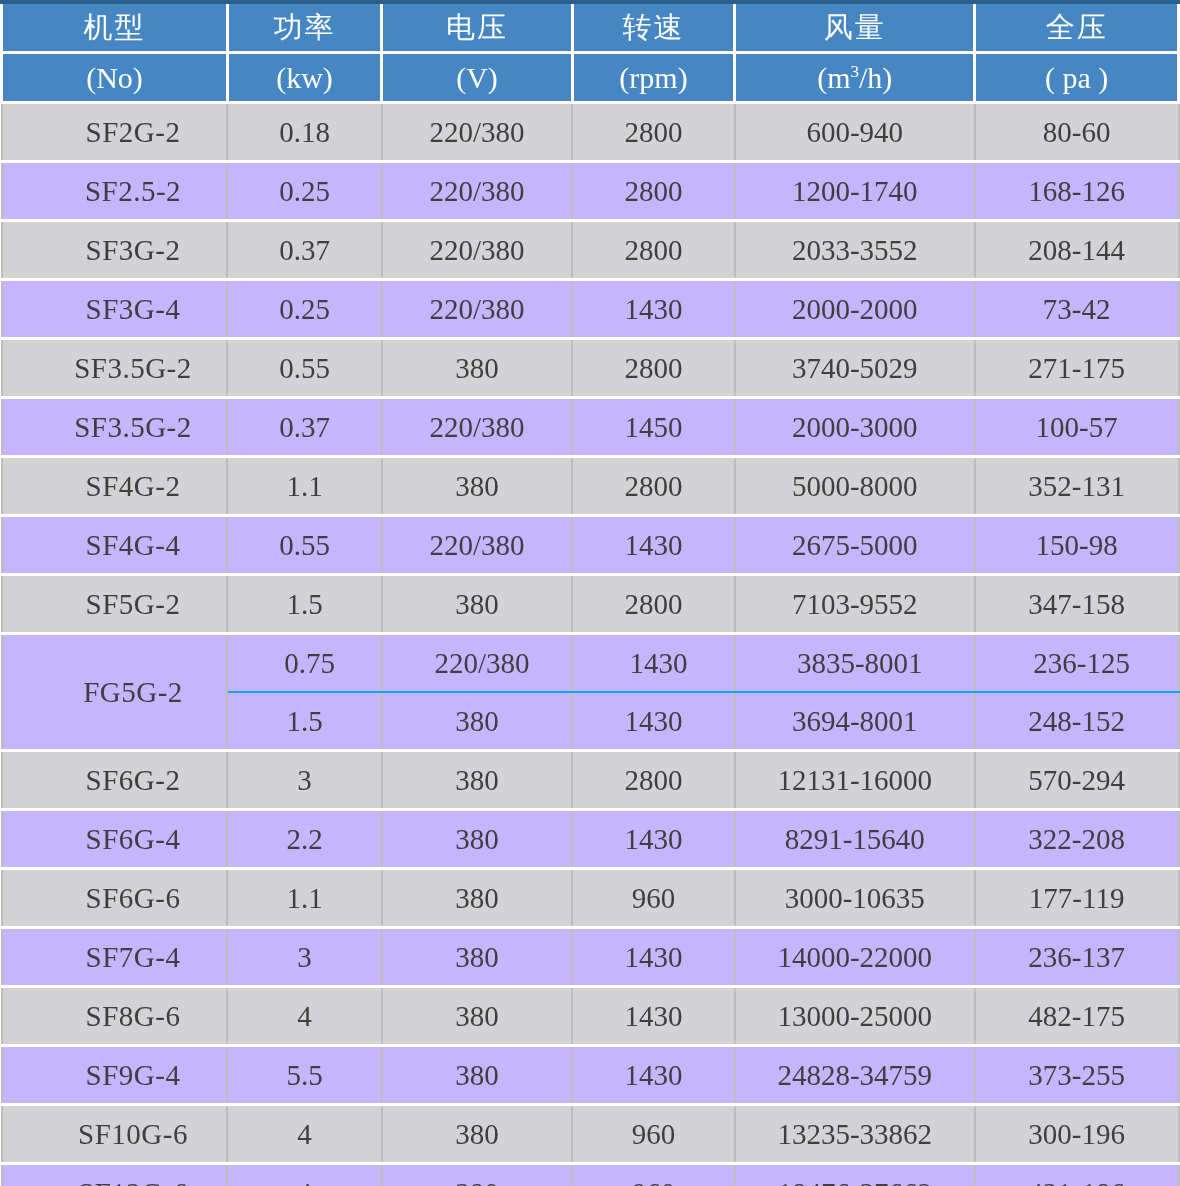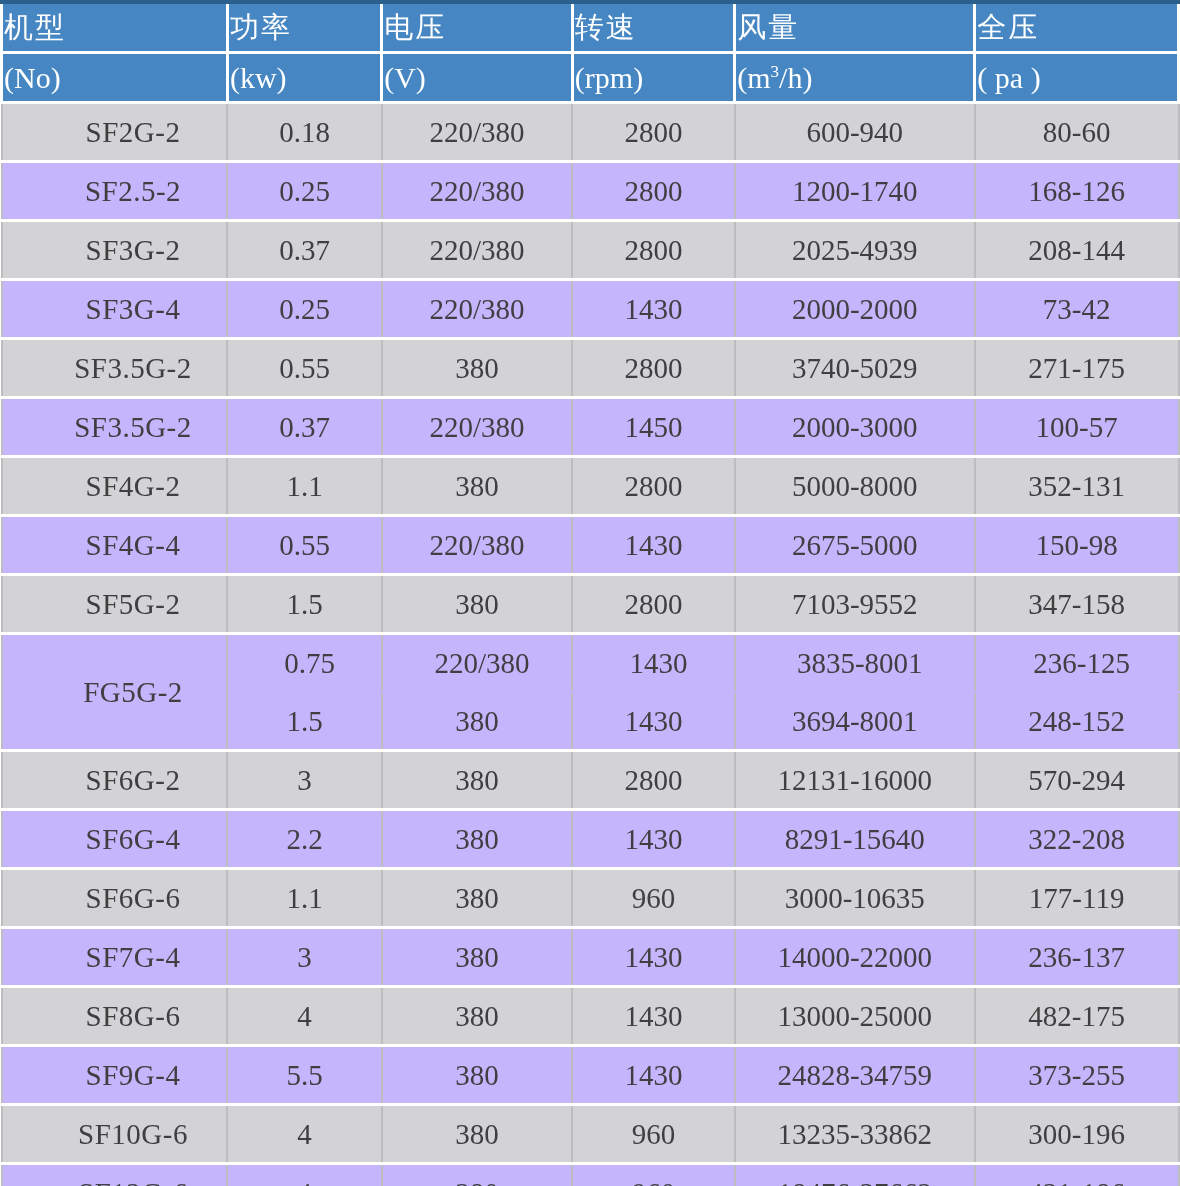--- a/index.html
+++ b/index.html
@@ -22,21 +22,21 @@
   col.c-model    { width: 19.2%; }
   col.c-power    { width: 13.1%; }
   col.c-voltage  { width: 16.2%; }
   col.c-speed    { width: 13.8%; }
   col.c-airflow  { width: 20.4%; }
   col.c-pressure { width: 17.3%; }
 
   thead td {
     background: #4687c3;
     color: #ffffff;
-    text-align: left;
+    text-align: center;
     vertical-align: middle;
     height: 45px;
     border: 3px solid #ffffff;
     font-size: 30px;
     line-height: 1;
     margin-top: 38px;
   }
   thead tr.title-row td {
     font-family: "DejaVu Sans", "Liberation Sans", sans-serif;
     font-size: 29px;
@@ -58,21 +58,21 @@
     height: 54px;
     font-size: 29px;
     border-left: 2px solid #bdbdc0;
     border-right: 2px solid #bdbdc0;
     border-bottom: 3px solid #ffffff;
     overflow: hidden;
     white-space: nowrap;
   }
   tbody tr.shade-gray td  { background: #d3d3d5; }
   tbody tr.shade-white td { background: #c4b5fd; }
-  tbody td.sub-divider { border-bottom: 2px solid #c4b5fd; padding-left: 11px; }
+  tbody td.sub-divider { border-bottom: 2px solid #0ea5e9; padding-left: 11px; }
   tbody td.model-cell { letter-spacing: 0.5px; padding-left: 38px; }
 </style>
 </head>
 <body>
 
 <div class="spec-table-wrap">
   <table class="spec-table">
     <colgroup>
       <col class="c-model">
       <col class="c-power">
@@ -116,21 +116,21 @@
           <td>220/380</td>
           <td>2800</td>
           <td>1200-1740</td>
           <td>168-126</td>
         </tr>
         <tr class="shade-gray">
           <td class="model-cell">SF3G-2</td>
           <td>0.37</td>
           <td>220/380</td>
           <td>2800</td>
-          <td>2025-4939</td>
+          <td>2033-3552</td>
           <td>208-144</td>
         </tr>
         <tr class="shade-white">
           <td class="model-cell">SF3G-4</td>
           <td>0.25</td>
           <td>220/380</td>
           <td>1430</td>
           <td>2000-2000</td>
           <td>73-42</td>
         </tr>

